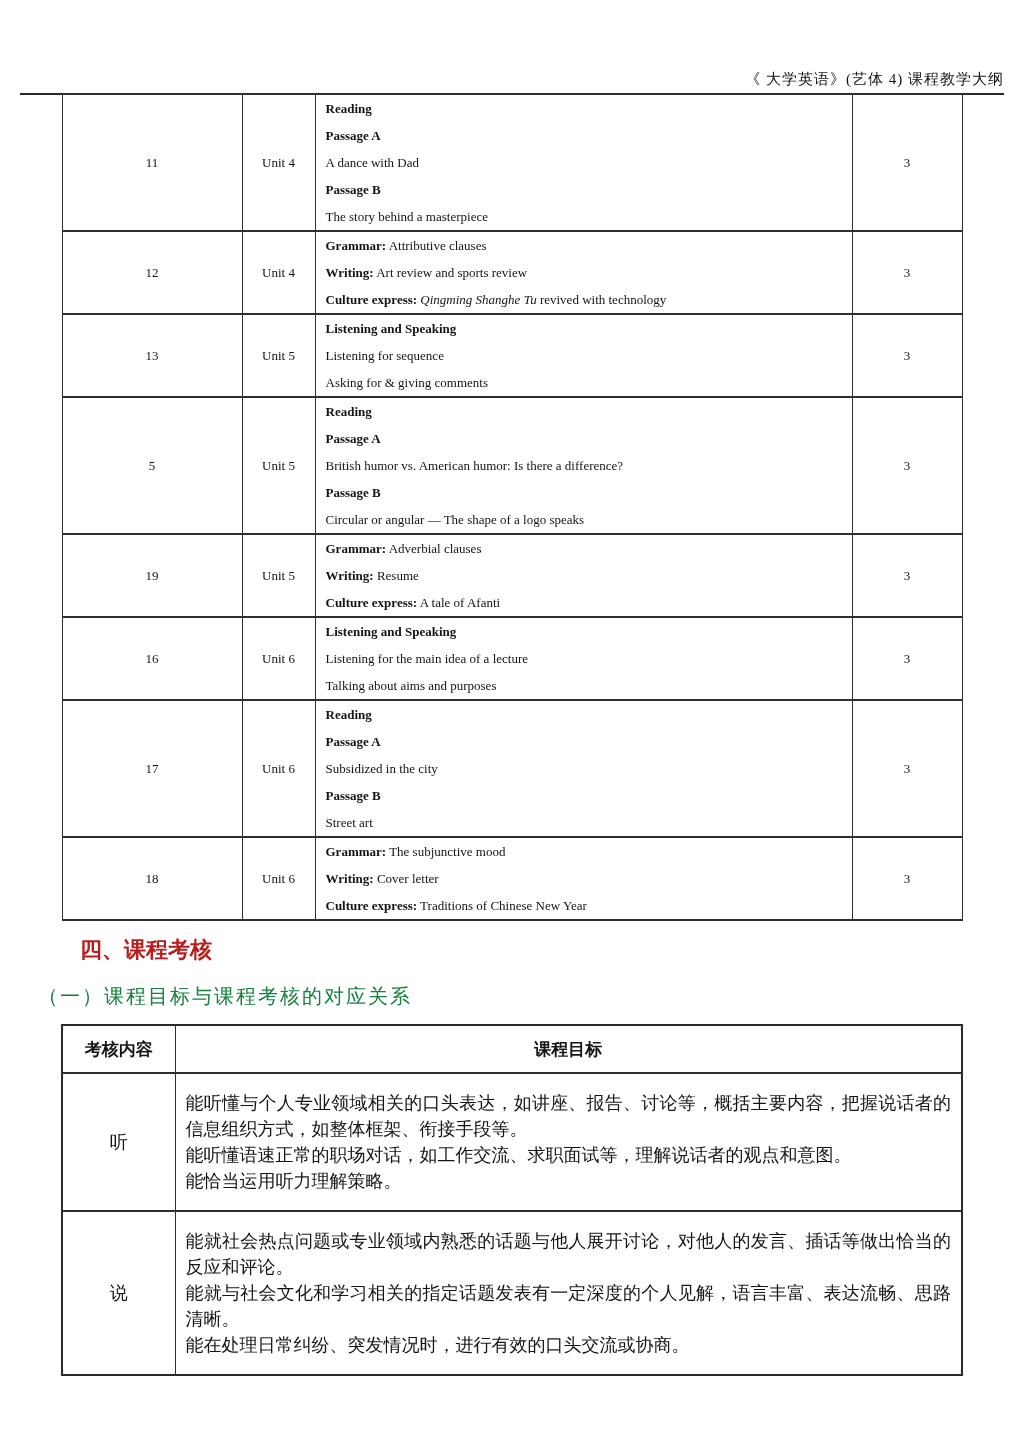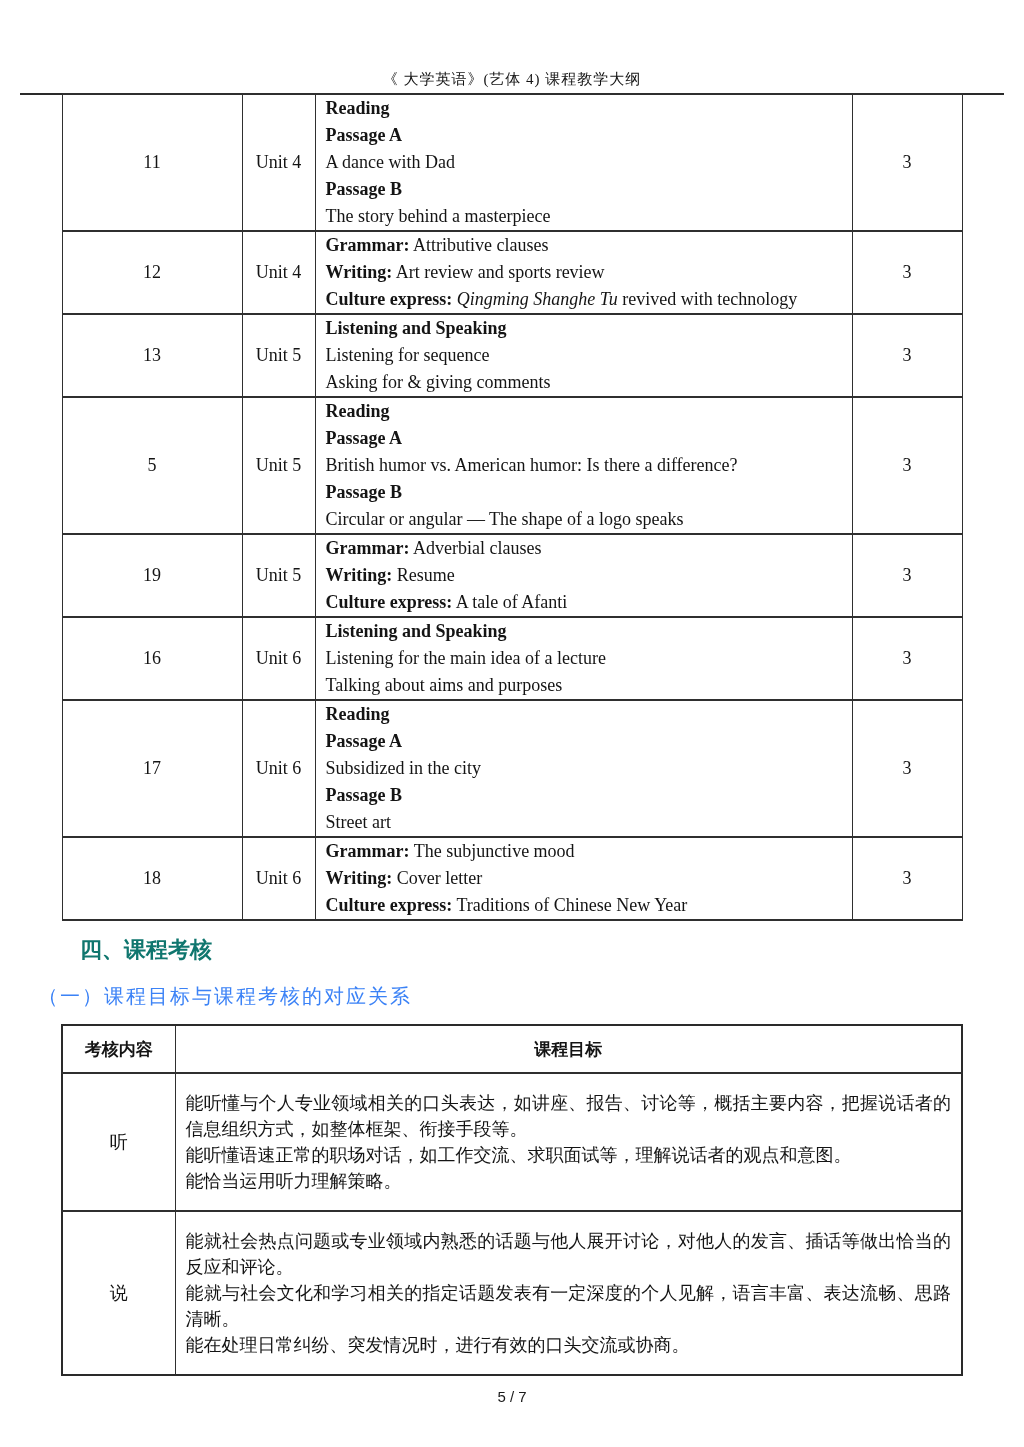--- a/index.html
+++ b/index.html
@@ -10,60 +10,60 @@
     color: #141414;
     position: relative;
   }
   .page { width: 1024px; height: 1447px; overflow: hidden; }
 
   
   .page-header {
     margin: 0 20px;
     padding-top: 70px;
     padding-bottom: 4px;
-    text-align: center;
+    text-align: right;
     font-size: 15px;
     letter-spacing: 1px;
     border-bottom: 2px solid #2a2a2a;
   }
 
   
   table.schedule {
     width: 900px;
     margin: -2px auto 0 auto;
     border-collapse: collapse;
     table-layout: fixed;
   }
   table.schedule td {
     border: 1px solid #2f2f2f;
     border-top-width: 2px;
     border-bottom-width: 2px;
     vertical-align: middle;
-    font-size: 18px;
+    font-size: 13px;
   }
   td.c-week, td.c-unit, td.c-hours { text-align: center; }
   td.c-content { padding: 0 12px 0 10px; }
   td.c-content .line { line-height: 27px; white-space: nowrap; }
   td.c-content b { font-weight: 700; }
   td.c-content i { font-style: italic; }
 
   
   h2.sec-heading {
     margin: 14px 0 0 80px;
     font-family: "Liberation Sans", sans-serif;
     font-weight: 700;
     font-size: 22px;
-    color: #0f766e;
+    color: #b91c1c;
   }
   h3.sec-subheading {
     margin: 18px 0 14px 38px;
     font-weight: 400;
     font-size: 20px;
     letter-spacing: 2px;
-    color: #3b82f6;
+    color: #15803d;
   }
 
   
   table.assessment {
     width: 900px;
     margin: 12px auto;
     border-collapse: collapse;
     table-layout: fixed;
     border: 2px solid #2a2a2a;
   }
@@ -224,17 +224,14 @@
           <td class="a-name">说</td>
           <td class="a-items">
             <div class="para">能就社会热点问题或专业领域内熟悉的话题与他人展开讨论，对他人的发言、插话等做出恰当的反应和评论。</div>
             <div class="para">能就与社会文化和学习相关的指定话题发表有一定深度的个人见解，语言丰富、表达流畅、思路清晰。</div>
             <div class="para">能在处理日常纠纷、突发情况时，进行有效的口头交流或协商。</div>
           </td>
         </tr>
       </tbody>
   </table>
 
-  <div class="page-footer">
-    <span>5 / 7</span>
-  </div>
 
 </div>
 
 </body></html>

